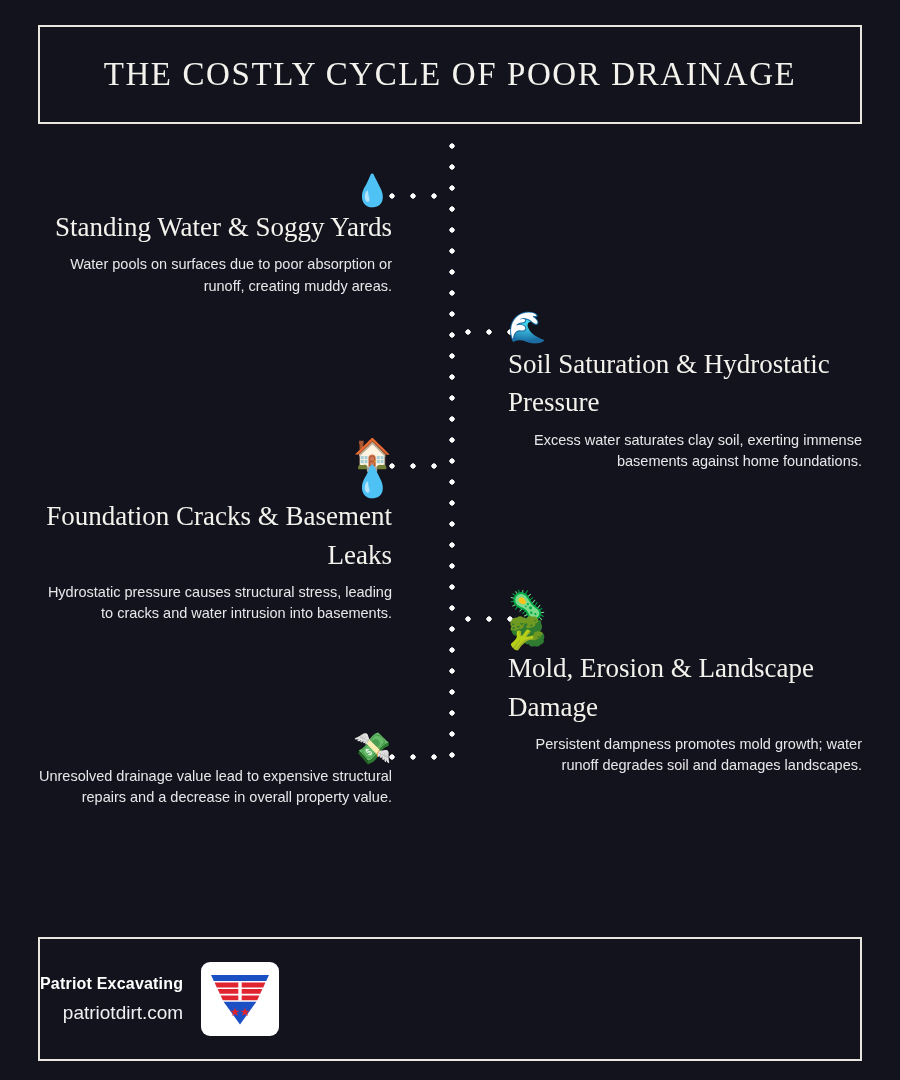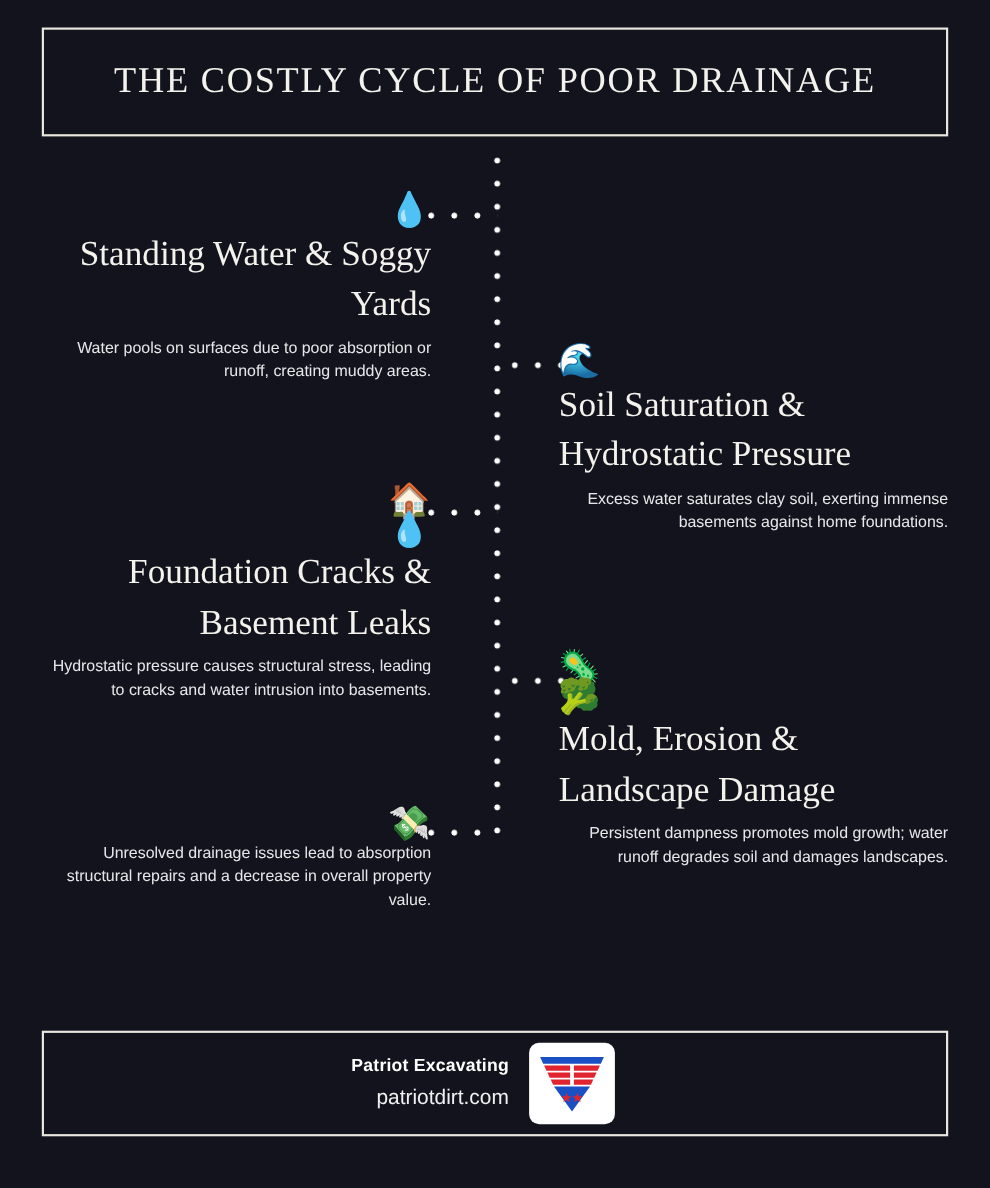--- a/index.html
+++ b/index.html
@@ -76,47 +76,47 @@
     line-height: 1;
     display: block;
     margin-bottom: 2px;
   }
   .step-icon .stack {
     display: block;
     line-height: 0.86;
   }
   .step-title {
     font-family: "Liberation Serif", serif;
-    font-size: 32px;
+    font-size: 27px;
     line-height: 1.42;
     color: #f4f2ec;
     margin: 0 0 8px 0;
     font-weight: 400;
   }
   .step-body {
     font-family: "Liberation Sans", sans-serif;
     font-size: 14.5px;
     line-height: 1.48;
     color: #e7e7ea;
     margin: 0;
     text-align: right;
   }
 
   
   .footer-box {
     position: absolute;
     left: 38px;
     top: 937px;
     width: 824px;
-    height: 96px;
+    height: 124px;
     border: 2px solid #e8e6de;
     box-sizing: border-box;
     display: flex;
     align-items: center;
-    justify-content: center;
+    justify-content: flex-start;
     padding-right: 22px;
   }
   .footer-text {
     text-align: right;
     margin-right: 18px;
   }
   .footer-brand {
     font-size: 16px;
     font-weight: bold;
     color: #ffffff;
@@ -180,21 +180,21 @@
     <span class="step-icon">
       <span class="stack">🦠</span>
       <span class="stack">🥦</span>
     </span>
     <h2 class="step-title">Mold, Erosion &amp; Landscape Damage</h2>
     <p class="step-body">Persistent dampness promotes mold growth; water runoff degrades soil and damages landscapes.</p>
   </div>
 
   <div class="step left" style="left:38px; top:733px; width:354px;">
     <span class="step-icon">💸</span>
-    <p class="step-body">Unresolved drainage issues lead to absorption structural repairs and a decrease in overall property value.</p>
+    <p class="step-body">Unresolved drainage value lead to expensive structural repairs and a decrease in overall property value.</p>
   </div>
 
   <div class="footer-box">
     <div class="footer-text">
       <div class="footer-brand">Patriot Excavating</div>
       <div class="footer-url">patriotdirt.com</div>
     </div>
     <div class="logo-tile">
       <svg width="62" height="56" viewBox="0 0 62 56">
 

